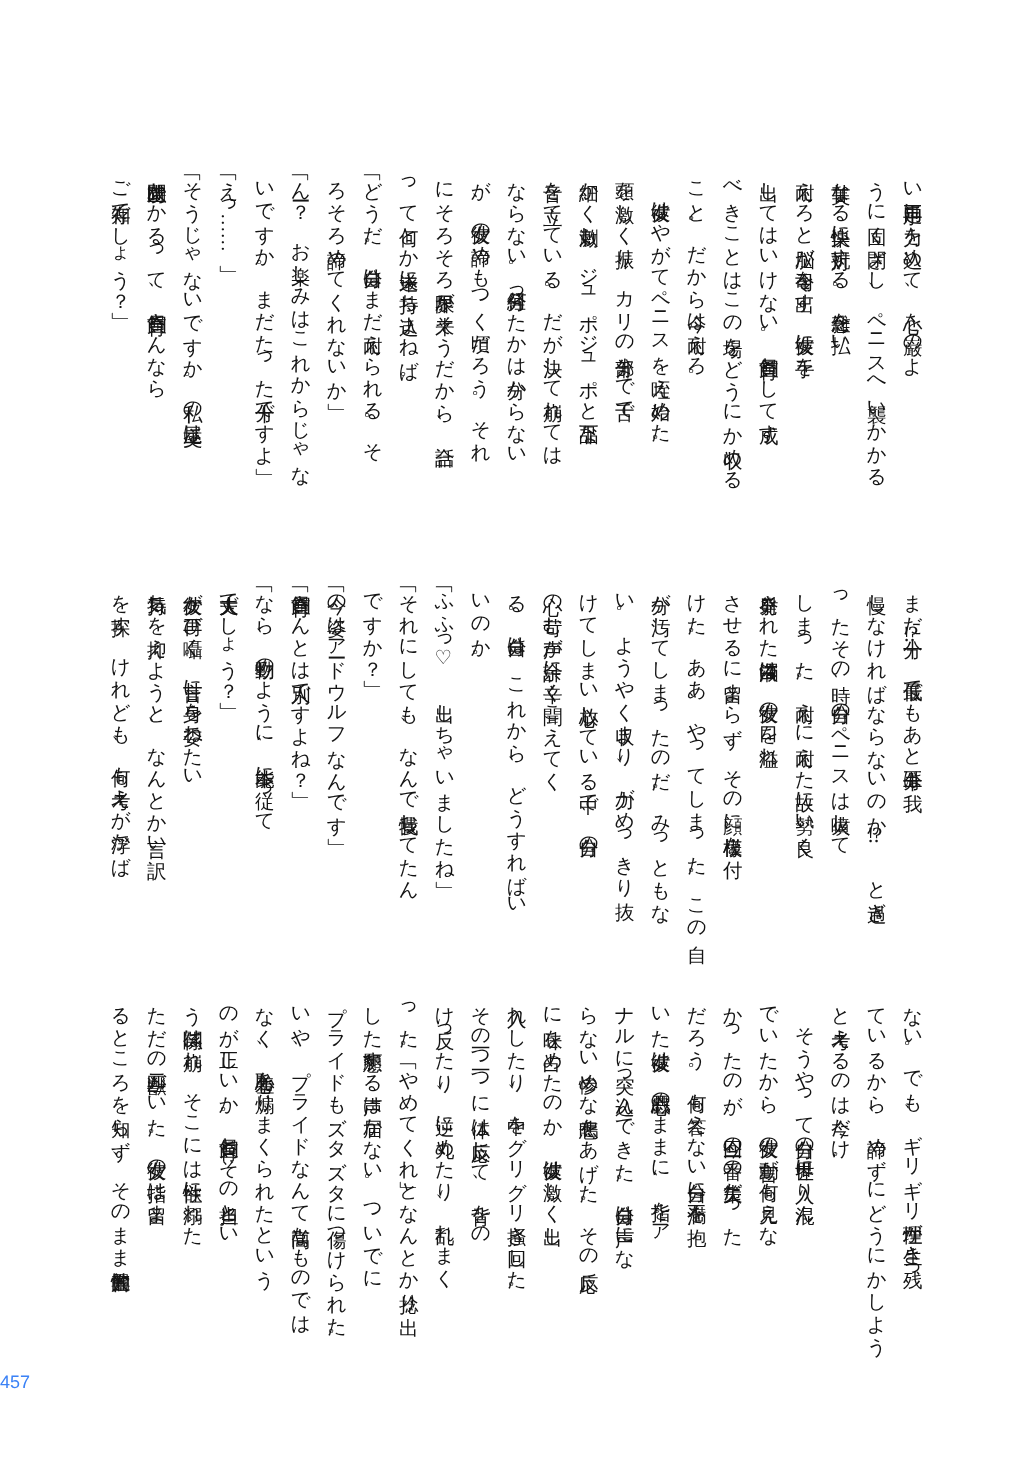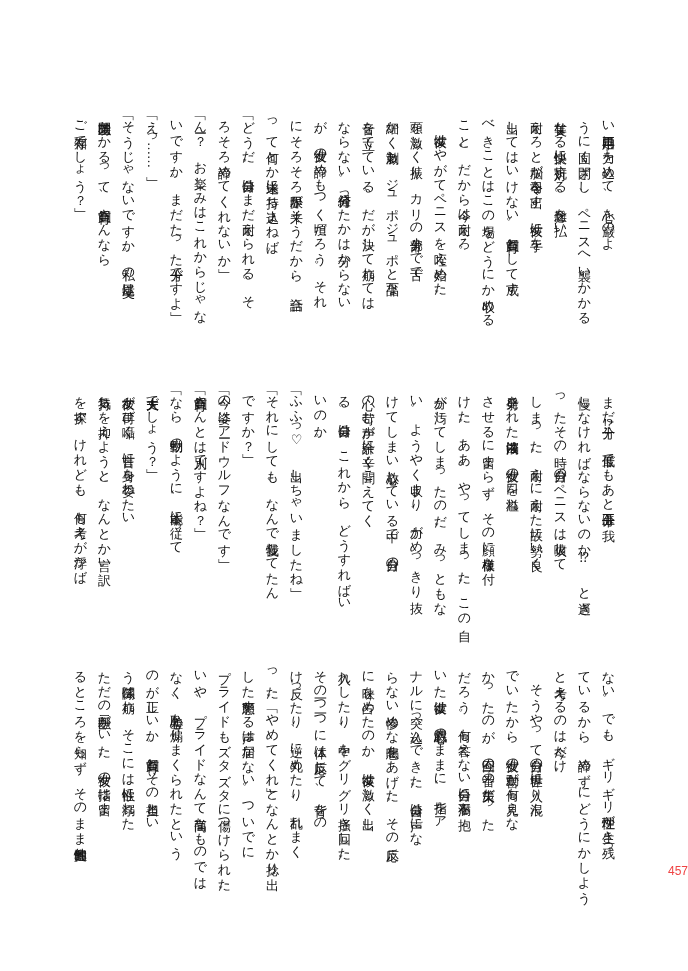--- a/index.html
+++ b/index.html
@@ -31,27 +31,27 @@
   .tcol {
     margin: 0;
     padding: 0;
     font-size: 13px;
     line-height: 24px;      
     letter-spacing: 0px;
     white-space: nowrap;
   }
   .page-number {
     position: absolute;
-    top: 864px;
+    top: 914px;
     left: 0;
     width: 100%;
-    text-align: right;
+    text-align: left;
     font-family: "Liberation Sans", "DejaVu Sans", sans-serif;
     font-size: 12px;
-    color: #ef4444;
+    color: #3b82f6;
   }
 </style>
 </head>
 <body>
 
 <div class="page">
 
   <section class="text-block block-top">
       <p class="tcol">い両手両足に力を込めて、心を巌のよ</p>
       <p class="tcol">うに固く閉ざし、ペニスへ襲いかかる</p>

